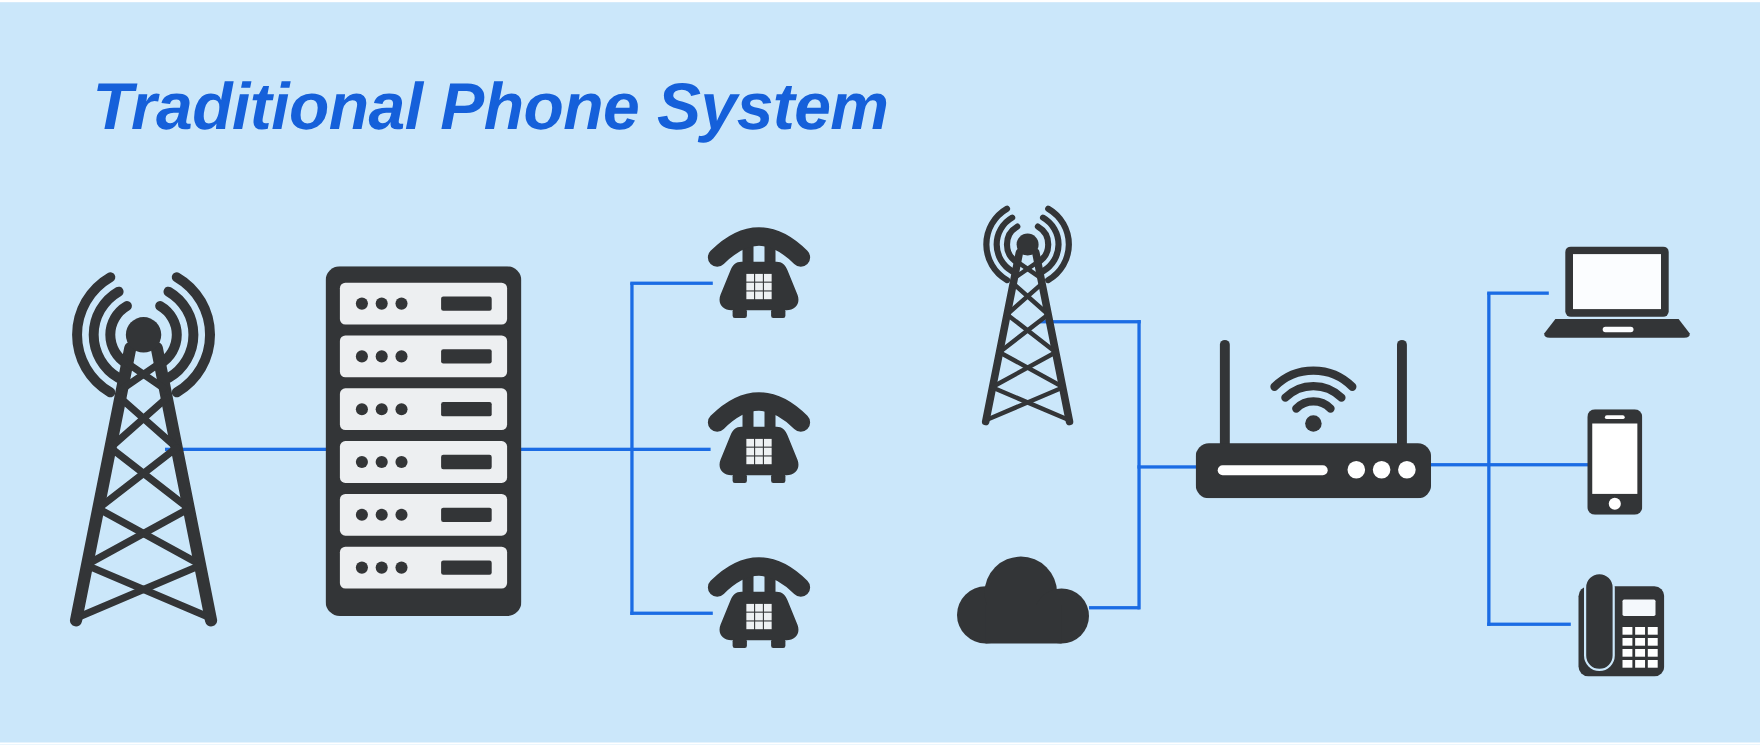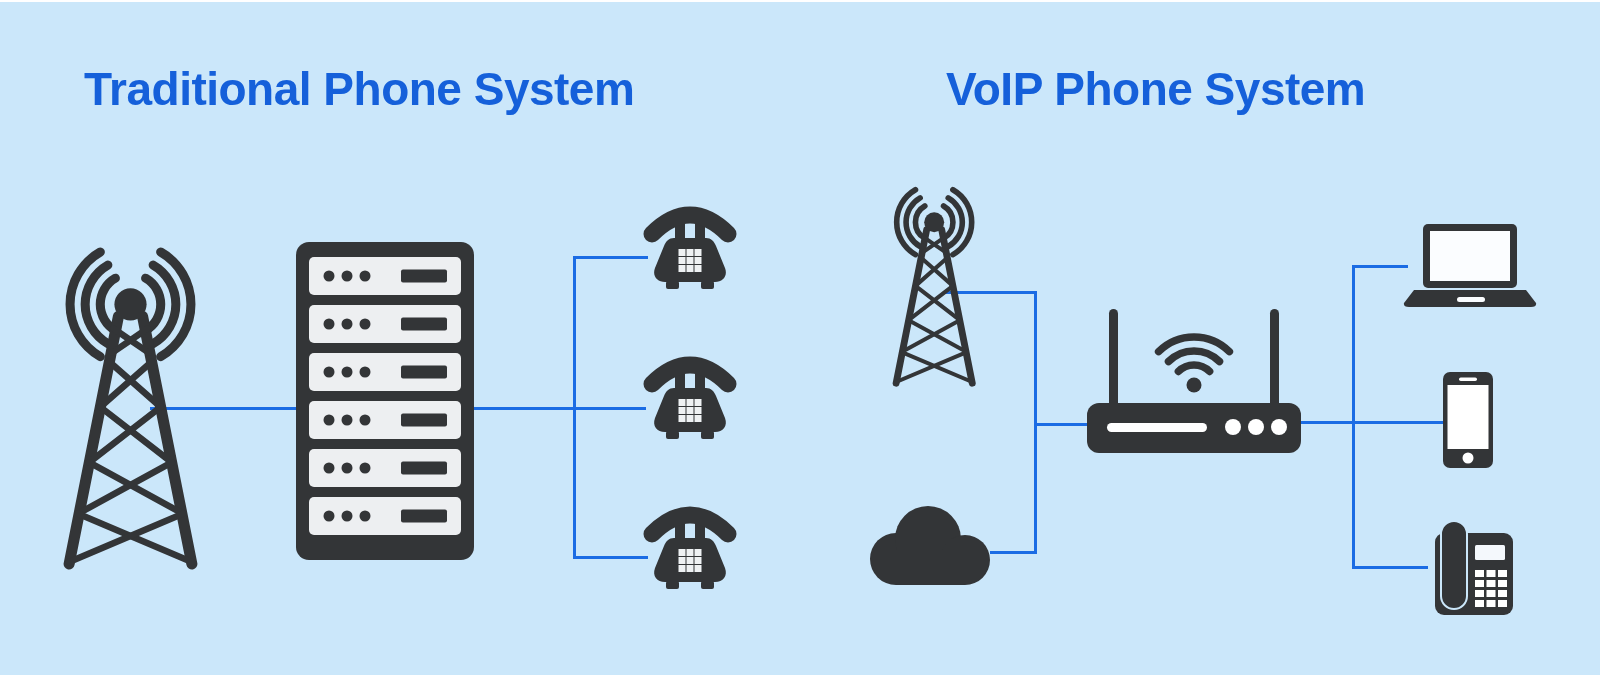--- a/index.html
+++ b/index.html
@@ -1,21 +1,21 @@
 <!DOCTYPE html>
 <html style="--background: #cbe7fa; --icon_dark: #333537; --wire_blue: #1b6ce4; --title_blue: #1560da; --panel_light: #edeff1;"><head>
 <meta charset="utf-8">
 <style>
   * { margin:0; padding:0; box-sizing:border-box; }
   html,body { width:1600px; height:677px; }
   body { font-family:"Liberation Sans", sans-serif; }
   .canvas { position:relative; width:1600px; height:677px; background:var(--background,#cbe7fa); overflow:hidden; }
   .edge-strip { position:absolute; left:0; width:1600px; height:2px; background:#ffffff; }
   .section { position:absolute; inset:0; }
-  .title { position:absolute; font-weight:700; font-size:46px; letter-spacing:-0.5px; color:var(--title_blue,#1560da); white-space:nowrap; }
+  .title { position:absolute; font-weight:700; font-size:60px; letter-spacing:-0.5px; color:var(--title_blue,#1560da); white-space:nowrap;font-style:italic; }
   .icon { position:absolute; color:var(--icon_dark,#333537); }
   .icon svg { display:block; width:100%; height:100%; }
   .wire { position:absolute; background:var(--wire_blue,#1b6ce4); }
   .wire-h { height:3px; }
   .wire-v { width:3px; }
 </style>
 </head>
 <body>
 
 <div class="canvas">
@@ -168,21 +168,20 @@
             <rect x="52.5" y="51" width="7" height="7"></rect>
             <rect x="36.5" y="59" width="7" height="7"></rect>
             <rect x="44.5" y="59" width="7" height="7"></rect>
             <rect x="52.5" y="59" width="7" height="7"></rect>
           </g>
       </svg>
     </div>
   </div>
 
   <div class="section">
-    <div class="title" style="left:946px; top:62px;">VoIP Phone System</div>
 
     <div class="wire wire-h" style="left:945px; top:291px; width:92px;"></div>
     <div class="wire wire-v" style="left:1034px; top:291px; height:263px;"></div>
     <div class="wire wire-h" style="left:990px; top:551px; width:46px;"></div>
     <div class="wire wire-h" style="left:1034px; top:423px; width:55px;"></div>
     <div class="wire wire-h" style="left:1299px; top:421px; width:146px;"></div>
     <div class="wire wire-v" style="left:1352px; top:266px; height:303px;"></div>
     <div class="wire wire-h" style="left:1352px; top:265px; width:56px;"></div>
     <div class="wire wire-h" style="left:1352px; top:566px; width:76px;"></div>
 

